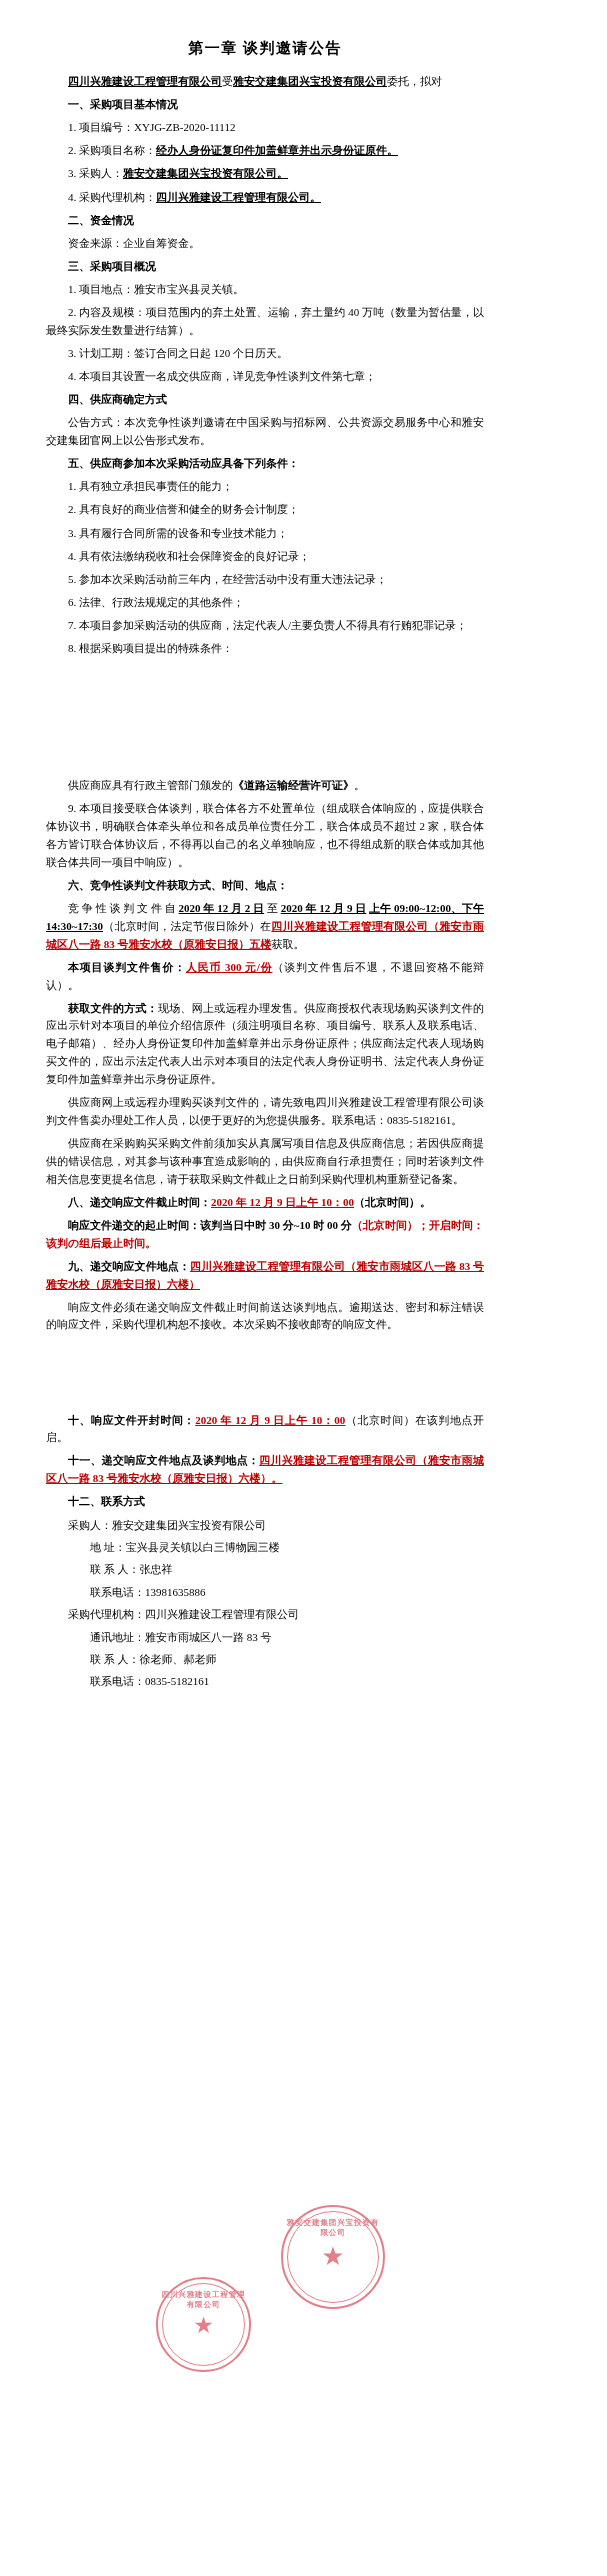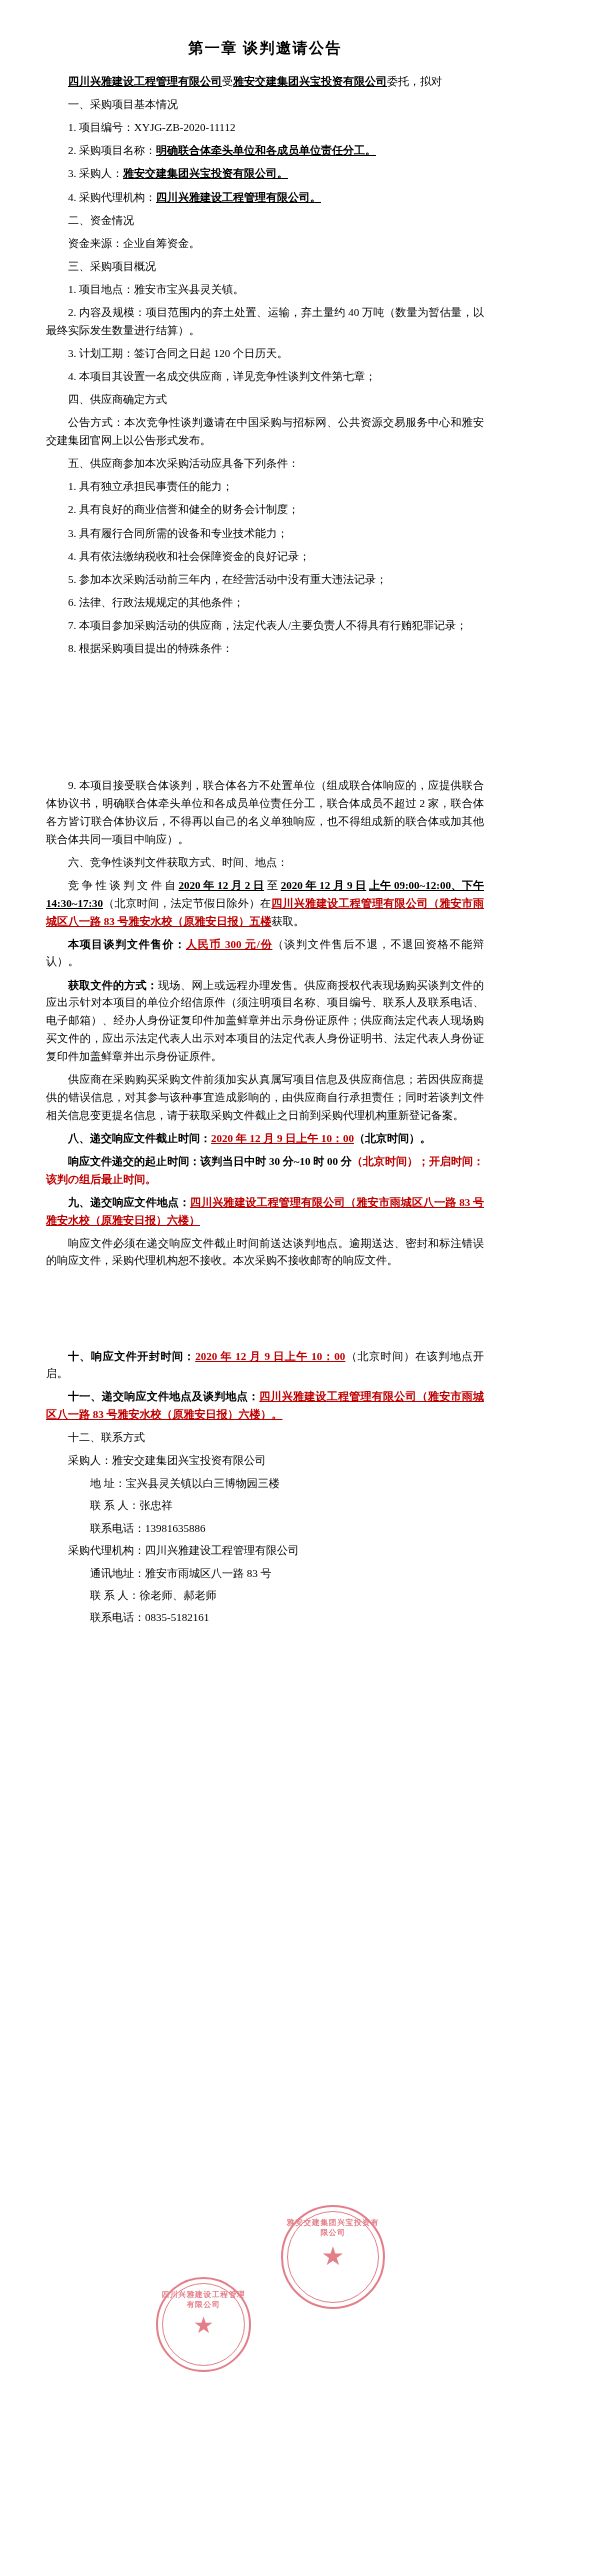--- a/index.html
+++ b/index.html
@@ -34,21 +34,21 @@
     text-align: justify;
   }
   .indent {
     text-indent: 2em;
     font-family: Liberation Serif, serif;
   }
   .b { font-weight: bold; }
   .u { text-decoration: underline; }
   .redb { color: #c00000; font-weight: bold; }
   .sec {
-    font-weight: normal;
+    font-weight: bold;
     text-indent: 2em;
     margin-top: 3px;
   }
   .gap-block { height: 114px; }
   .gap-small { height: 72px; }
   .contact-line {
     text-indent: 4em;
     margin: 0 0 4.6px 0;
     font-size: 11px;
     line-height: 1.62;
@@ -111,21 +111,21 @@
 
   <h1 class="doc-title">第一章  谈判邀请公告</h1>
 
   <p class="indent">
     <span class="u b">四川兴雅建设工程管理有限公司</span><span>受</span><span class="u b">雅安交建集团兴宝投资有限公司</span><span>委托，拟对</span>
   </p>
 
   <p class="sec">一、采购项目基本情况</p>
   <p class="indent">1. 项目编号：XYJG-ZB-2020-11112</p>
   <p class="indent">
-    <span>2. 采购项目名称：</span><span class="u b">明确联合体牵头单位和各成员单位责任分工。</span>
+    <span>2. 采购项目名称：</span><span class="u b">经办人身份证复印件加盖鲜章并出示身份证原件。</span>
   </p>
   <p class="indent">
     <span>3. 采购人：</span><span class="u b">雅安交建集团兴宝投资有限公司。</span>
   </p>
   <p class="indent">
     <span>4. 采购代理机构：</span><span class="u b">四川兴雅建设工程管理有限公司。</span>
   </p>
 
   <p class="sec">二、资金情况</p>
   <p class="indent">资金来源：企业自筹资金。</p>
@@ -144,36 +144,40 @@
   <p class="indent">2. 具有良好的商业信誉和健全的财务会计制度；</p>
   <p class="indent">3. 具有履行合同所需的设备和专业技术能力；</p>
   <p class="indent">4. 具有依法缴纳税收和社会保障资金的良好记录；</p>
   <p class="indent">5. 参加本次采购活动前三年内，在经营活动中没有重大违法记录；</p>
   <p class="indent">6. 法律、行政法规规定的其他条件；</p>
   <p class="indent">7. 本项目参加采购活动的供应商，法定代表人/主要负责人不得具有行贿犯罪记录；</p>
   <p class="indent">8. 根据采购项目提出的特殊条件：</p>
 
   <div class="gap-block"></div>
 
+  <p class="indent">
+    <span>供应商应具有行政主管部门颁发的</span><span class="b">《道路运输经营许可证》</span><span>。</span>
+  </p>
   <p class="indent">9. 本项目接受联合体谈判，联合体各方不处置单位（组成联合体响应的，应提供联合体协议书，明确联合体牵头单位和各成员单位责任分工，联合体成员不超过 2 家，联合体各方皆订联合体协议后，不得再以自己的名义单独响应，也不得组成新的联合体或加其他联合体共同一项目中响应）。</p>
 
   <p class="sec">六、竞争性谈判文件获取方式、时间、地点：</p>
   <p class="indent">
     <span>竞 争 性 谈 判 文 件 自</span>
     <span class="u b">2020 年 12 月 2 日</span>
     <span>至</span>
     <span class="u b">2020 年 12 月 9 日</span>
     <span class="u b">上午 09:00~12:00、下午 14:30~17:30</span><span>（北京时间，法定节假日除外）在</span><span class="redb u">四川兴雅建设工程管理有限公司（雅安市雨城区八一路 83 号雅安水校（原雅安日报）五楼</span><span>获取。</span>
   </p>
   <p class="indent">
     <span class="b">本项目谈判文件售价：</span><span class="redb u">人民币 300 元/份</span><span>（谈判文件售后不退，不退回资格不能辩认）。</span>
   </p>
   <p class="indent">
     <span class="b">获取文件的方式：</span><span>现场、网上或远程办理发售。供应商授权代表现场购买谈判文件的应出示针对本项目的单位介绍信原件（须注明项目名称、项目编号、联系人及联系电话、电子邮箱）、经办人身份证复印件加盖鲜章并出示身份证原件；供应商法定代表人现场购买文件的，应出示法定代表人出示对本项目的法定代表人身份证明书、法定代表人身份证复印件加盖鲜章并出示身份证原件。</span>
   </p>
+  <p class="indent">供应商网上或远程办理购买谈判文件的，请先致电四川兴雅建设工程管理有限公司谈判文件售卖办理处工作人员，以便于更好的为您提供服务。联系电话：0835-5182161。</p>
   <p class="indent">供应商在采购购买采购文件前须加实从真属写项目信息及供应商信息；若因供应商提供的错误信息，对其参与该种事宜造成影响的，由供应商自行承担责任；同时若谈判文件相关信息变更提名信息，请于获取采购文件截止之日前到采购代理机构重新登记备案。</p>
 
   <p class="indent">
     <span class="b">八、递交响应文件截止时间：</span><span class="redb u">2020 年 12 月 9 日上午 10：00</span><span class="b">（北京时间）。</span>
   </p>
   <p class="indent">
     <span class="b">响应文件递交的起止时间：该判当日中时 30 分~10 时 00 分</span><span class="redb">（北京时间）；开启时间：该判の组后最止时间。</span>
   </p>
   <p class="indent">
     <span class="b">九、递交响应文件地点：</span><span class="redb u">四川兴雅建设工程管理有限公司（雅安市雨城区八一路 83 号雅安水校（原雅安日报）六楼）</span>

